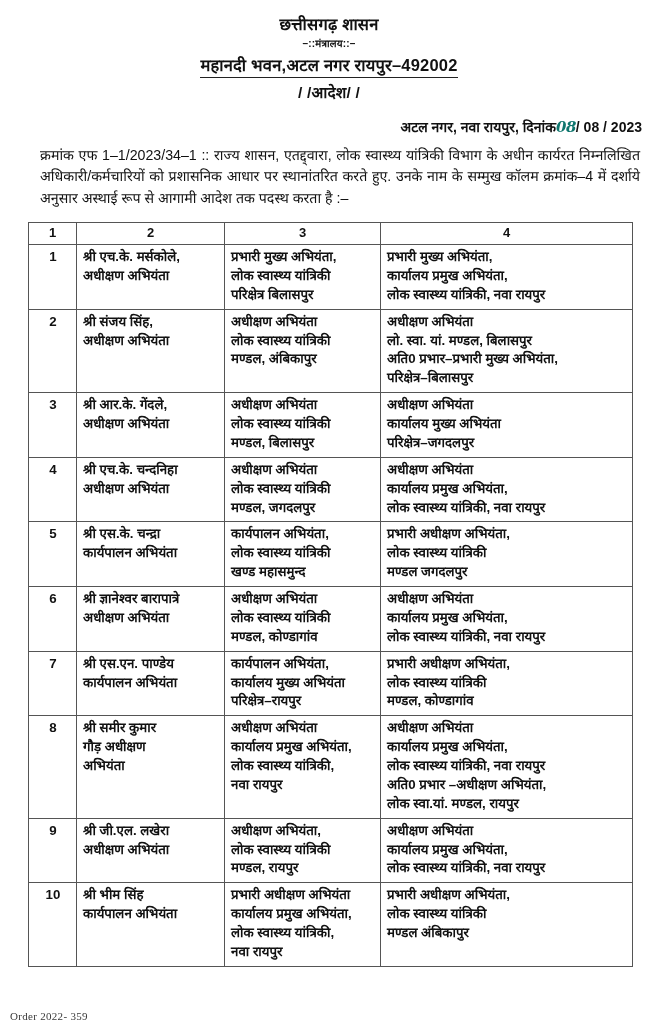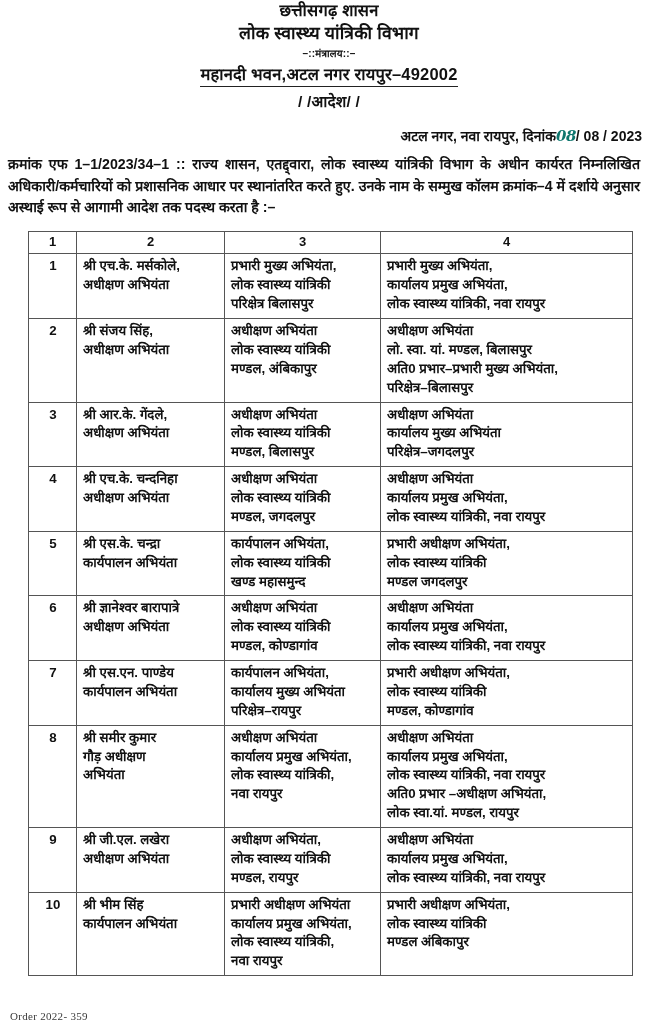--- a/index.html
+++ b/index.html
@@ -20,21 +20,21 @@
     width: 658px;
     height: 1024px;
     box-sizing: border-box;
     padding: 0;
     position: relative;
   }
 
   
   .doc-header {
     text-align: center;
-    padding-top: 0;
+    padding-top: 14px;
   }
   .hdr-line {
     font-weight: bold;
     letter-spacing: 0.2px;
     line-height: 1.28;
   }
   .hdr-1 { font-size: 16.5px; }
   .hdr-2 { font-size: 17.5px; margin-top: 1px; }
   .hdr-3 { font-size: 10px; margin-top: 3px; }
   .hdr-4 {
@@ -59,23 +59,23 @@
     font-family: "DejaVu Serif", serif;
     font-style: italic;
     font-weight: bold;
     color: #0f766e;
     font-size: 15px;
     letter-spacing: -0.5px;
   }
 
   
   .intro {
-    margin: 9px 18px 0 8px;
+    margin: 9px 18px 0 40px;
     font-size: 14.2px;
-    font-weight: bold;
+    font-weight: normal;
     line-height: 1.52;
     text-align: justify;
     text-justify: inter-word;
   }
 
   
   .tbl-wrap {
     margin: 12px 26px 0 28px;
   }
   table.order-table {
@@ -128,21 +128,20 @@
     letter-spacing: 0.3px;
   }
 </style>
 </head>
 <body>
 
 <div class="page">
 
   <div class="doc-header">
     <div class="hdr-line hdr-1">छत्तीसगढ़ शासन</div>
-    <div class="hdr-line hdr-2">लोक स्वास्थ्य यांत्रिकी विभाग</div>
     <div class="hdr-line hdr-3">–::मंत्रालय::–</div>
     <div><span class="hdr-line hdr-4">महानदी भवन,अटल नगर रायपुर–492002</span></div>
     <div class="hdr-line hdr-5">/ /आदेश/ /</div>
   </div>
 
   <div class="date-line">
     <span>अटल नगर, नवा रायपुर, दिनांक</span><span class="date-hand">08</span><span>/ 08 / 2023</span>
   </div>
 
   <p class="intro">क्रमांक एफ 1–1/2023/34–1 :: राज्य शासन, एतद्द्वारा, लोक स्वास्थ्य यांत्रिकी विभाग के अधीन कार्यरत निम्नलिखित अधिकारी/कर्मचारियों को प्रशासनिक आधार पर स्थानांतरित करते हुए. उनके नाम के सम्मुख कॉलम क्रमांक–4 में दर्शाये अनुसार अस्थाई रूप से आगामी आदेश तक पदस्थ  करता है :–</p>

